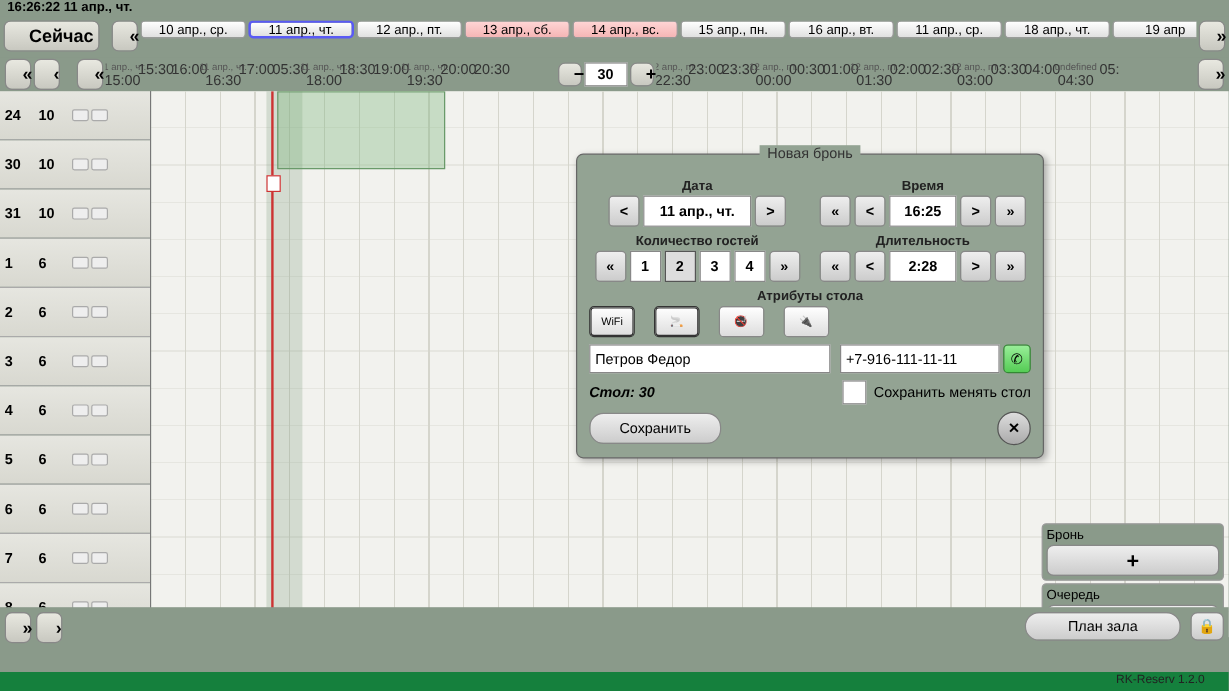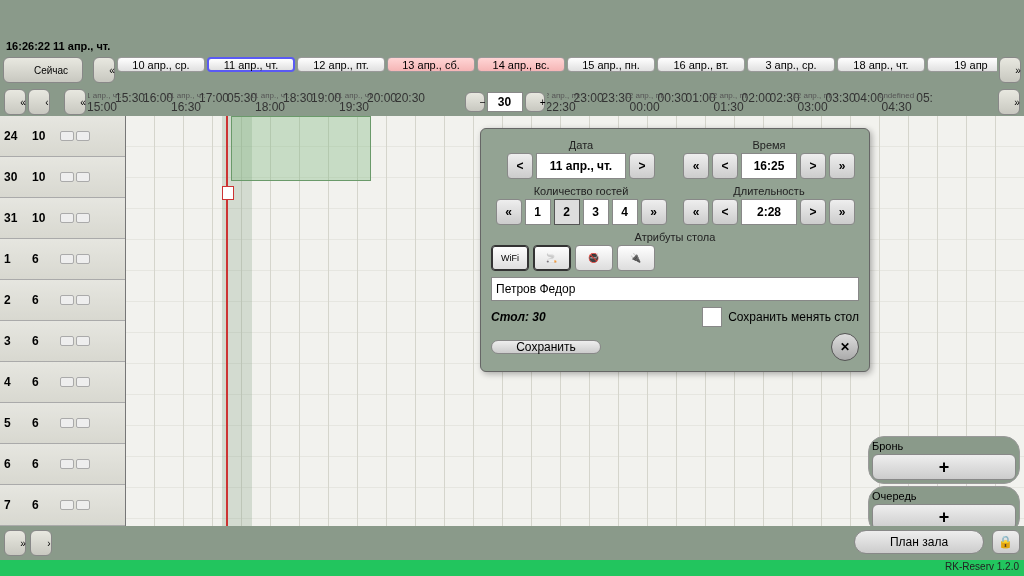--- a/index.html
+++ b/index.html
@@ -1,21 +1,21 @@
 <!DOCTYPE html>
 <html><head>
 <meta charset="utf-8">
 <style>
 * { box-sizing: border-box; margin: 0; padding: 0; font-family: Arial, sans-serif; font-size: 12px; }
 body { background: #8a9a8a; width: 1024px; height: 576px; overflow: hidden; position: relative; }
 
 
-.topbar { background: #8a9a8a; height: 14px; padding: 0 6px; font-size: 11px; font-weight: bold; margin-top: 40px; }
+.topbar { background: #8a9a8a; height: 14px; padding: 0 6px; font-size: 11px; font-weight: bold; }
 .dayrow { display: flex; gap: 2px; padding: 3px; background: #8a9a8a; height: 34px; }
-.btn { background: linear-gradient(#e8e8e0,#c8c8c0); border: 1px solid #888; border-radius: 6px; display: flex; align-items: center; justify-content: center; cursor: pointer; font-weight: normal; font-size: 10px; padding-left: 16px; }
+.btn { background: linear-gradient(#e8e8e0,#c8c8c0); border: 1px solid #888; border-radius: 6px; display: flex; align-items: center; justify-content: center; cursor: pointer; font-weight: bold; font-size: 15px; padding-left: 16px; }
 .btn-now { width: 80px; height: 26px; }
 .btn-nav { width: 22px; height: 26px; }
 .daytab { flex: 0 0 88px; height: 15px; background: linear-gradient(#fff,#e0e0e0); border: 1px solid #999; border-radius: 4px; display: flex; align-items: center; justify-content: center; font-size: 11px; }
 .daytab.selected { border: 2px solid #5a5af5; }
 .daytab.weekend { background: linear-gradient(#ffd5d5,#f5b5b5); }
 
 
 .timerow { display: flex; align-items: center; padding: 2px 4px; background: #8a9a8a; height: 28px; gap: 2px; }
 .timehdr-area { flex: 1; display: flex; font-size: 9px; overflow: hidden; }
 .timehdr-col { display: flex; flex-direction: column; align-items: center; width: 28px; color: #333; white-space: nowrap; }
@@ -38,67 +38,67 @@
 .now-line::before { content:""; position:absolute; top:70px; left:-4px; width:10px; height:12px; background:#fff; border:1px solid #c33; }
 .marker-col { position:absolute; left:96px; top:0; bottom:0; width:30px; background: rgba(120,150,120,0.25); }
 .booking-block { position:absolute; left:105px; top:0; width:140px; height:65px; background: rgba(120,180,120,0.35); border:1px solid #6a9a6a; }
 
 
 .dialog { position:absolute; left:480px; top:128px; width:390px; background:#93a393; border:1px solid #666; border-radius:6px; padding:10px; box-shadow:2px 2px 6px rgba(0,0,0,0.3); }
 .dialog-title { text-align:center; font-size:11px; color:#333; margin:-10px 0 6px 0; }
 .dialog-title span { background:#93a393; padding:0 6px; position:relative; top:-8px; }
 .ctrlrow { display:flex; gap:8px; margin-bottom:6px; }
 .ctrlgrp { flex:1; }
-.ctrlgrp .lbl { text-align:center; font-size:11px; color:#222; margin-bottom:2px; }
+.ctrlgrp .lbl { text-align:center; font-size:11px; color:#222; margin-bottom:2px;font-weight:bold; }
 .ctrlgrp .row { display:flex; gap:3px; justify-content:center; }
 .sqbtn { width:26px; height:26px; background:linear-gradient(#eee,#ccc); border:1px solid #888; border-radius:4px; display:flex; align-items:center; justify-content:center; cursor:pointer; font-weight:bold; }
 .valbox { background:#fff; border:1px solid #888; height:26px; min-width:90px; display:flex; align-items:center; justify-content:center; font-weight:bold; }
 .numbox { width:26px; height:26px; background:#fff; border:1px solid #888; display:flex; align-items:center; justify-content:center; font-weight:bold; }
 .numbox.sel { background:#ddd; border-color:#555; }
-.attrrow { display:flex; gap:4px; justify-content:flex-start; }
+.attrrow { display:flex; gap:16px; justify-content:flex-start; }
 .attrbtn { width:38px; height:26px; background:linear-gradient(#fff,#ddd); border:1px solid #888; border-radius:4px; display:flex; align-items:center; justify-content:center; font-size:9px; }
 .attrbtn.on { border-color:#333; box-shadow:inset 0 0 0 1px #333; }
 .txtin { width:100%; height:24px; background:#fff; border:1px solid #888; padding:2px 4px; }
 .phonebtn { width:28px; height:24px; background:linear-gradient(#9e9,#5c5); border:1px solid #383; border-radius:4px; display:flex; align-items:center; justify-content:center; }
 .stolrow { display:flex; align-items:center; justify-content:space-between; margin:6px 0; }
 .stol { font-weight:bold;font-style:italic; }
 .chk { width:20px; height:20px; background:#fff; border:1px solid #888; }
 .bottomrow { display:flex; align-items:center; justify-content:space-between; margin-top:6px; }
-.savebtn { width:110px; height:14px; background:linear-gradient(#eee,#ccc); border:1px solid #888; border-radius:12px; display:flex; align-items:center; justify-content:center; }
+.savebtn { width:110px; height:26px; background:linear-gradient(#eee,#ccc); border:1px solid #888; border-radius:12px; display:flex; align-items:center; justify-content:center; }
 .closex { width:28px; height:28px; border-radius:14px; background:linear-gradient(#ddd,#aaa); border:1px solid #555; display:flex; align-items:center; justify-content:center; font-weight:bold; font-size:14px; }
 
 
 .footer { position:absolute; bottom:0; left:0; right:0; background:#8a9a8a; }
 .footer-btns { display:flex; gap:4px; padding:4px; }
 .panel-right { position:absolute; right:4px; bottom:40px; width:152px; }
-.panel-sect { background:#8a9a8a; border:1px solid #999; border-radius:16px; margin-bottom:2px; padding:3px; }
+.panel-sect { background:#8a9a8a; border:1px solid #999; border-radius:4px; margin-bottom:2px; padding:3px; }
 .panel-sect .pt { font-size:11px; margin-bottom:2px; }
 .bigplus { width:100%; height:26px; background:linear-gradient(#eee,#ccc); border:1px solid #888; border-radius:6px; display:flex; align-items:center; justify-content:center; font-size:18px; font-weight:bold; }
 .planbtn { width:130px; height:24px; background:linear-gradient(#eee,#ccc); border:1px solid #888; border-radius:12px; display:flex; align-items:center; justify-content:center; }
 .lockbtn { width:28px; height:24px; background:linear-gradient(#eee,#ccc); border:1px solid #888; border-radius:6px; margin-left:4px; display:flex; align-items:center; justify-content:center; }
-.footer-low { background:#22c55e; height:16px; font-size:10px; color:#222; text-align:right; padding:1px 5px; }
+.footer-low { background:#15803d; height:16px; font-size:10px; color:#222; text-align:right; padding:1px 20px;margin-top:20px; }
 </style>
 </head>
 <body>
 
 <div class="topbar">16:26:22  11 апр., чт.</div>
 
 <div class="dayrow">
   <div class="btn btn-now">Сейчас</div>
   <div style="width:6px"></div>
   <div class="btn btn-nav">«</div>
   <div id="daytabs" style="display:flex;gap:2px;flex:1;overflow:hidden">
       <div class="daytab">10 апр., ср.</div>
       <div class="daytab selected">11 апр., чт.</div>
       <div class="daytab">12 апр., пт.</div>
       <div class="daytab weekend">13 апр., сб.</div>
       <div class="daytab weekend">14 апр., вс.</div>
       <div class="daytab">15 апр., пн.</div>
       <div class="daytab">16 апр., вт.</div>
-      <div class="daytab">3 апр., ср.</div>
+      <div class="daytab">11 апр., ср.</div>
       <div class="daytab">18 апр., чт.</div>
       <div class="daytab">19 апр</div>
     </div>
   <div class="btn btn-nav">»</div>
 </div>
 
 <div class="timerow">
   <div class="btn btn-nav">«</div>
   <div class="btn btn-nav">‹</div>
   <div style="width:10px"></div>
@@ -349,20 +349,21 @@
       </div>
     </div>
   <div class="grid">
     <div class="marker-col"></div>
     <div class="booking-block"></div>
     <div class="now-line"></div>
   </div>
 </div>
 
 <div class="dialog">
+  <div class="dialog-title"><span>Новая бронь</span></div>
   <div class="ctrlrow">
     <div class="ctrlgrp">
       <div class="lbl">Дата</div>
       <div class="row">
         <div class="sqbtn">&lt;</div>
         <div class="valbox">11 апр., чт.</div>
         <div class="sqbtn">&gt;</div>
       </div>
     </div>
     <div class="ctrlgrp">
@@ -405,20 +406,26 @@
       <div class="attrrow">
         <div class="attrbtn on">WiFi</div>
         <div class="attrbtn on">🚬</div>
         <div class="attrbtn">🚭</div>
         <div class="attrbtn">🔌</div>
       </div>
     </div>
   </div>
   <div class="ctrlrow">
     <input class="txtin" style="flex: 1.2 1 0%;" value="Петров Федор">
+    <div style="display:flex;flex:1;gap:3px">
+      <input class="txtin" value="+7-916-111-11-11" style="">
+      <div class="phonebtn">
+          <span>✆</span>
+        </div>
+    </div>
   </div>
   <div class="stolrow">
     <div class="stol">Стол: 30</div>
     <div style="display:flex;align-items:center;gap:6px">
       <div class="chk"></div>
       <div>Сохранить менять стол</div>
     </div>
   </div>
   <div class="bottomrow">
     <div class="savebtn">Сохранить</div>

